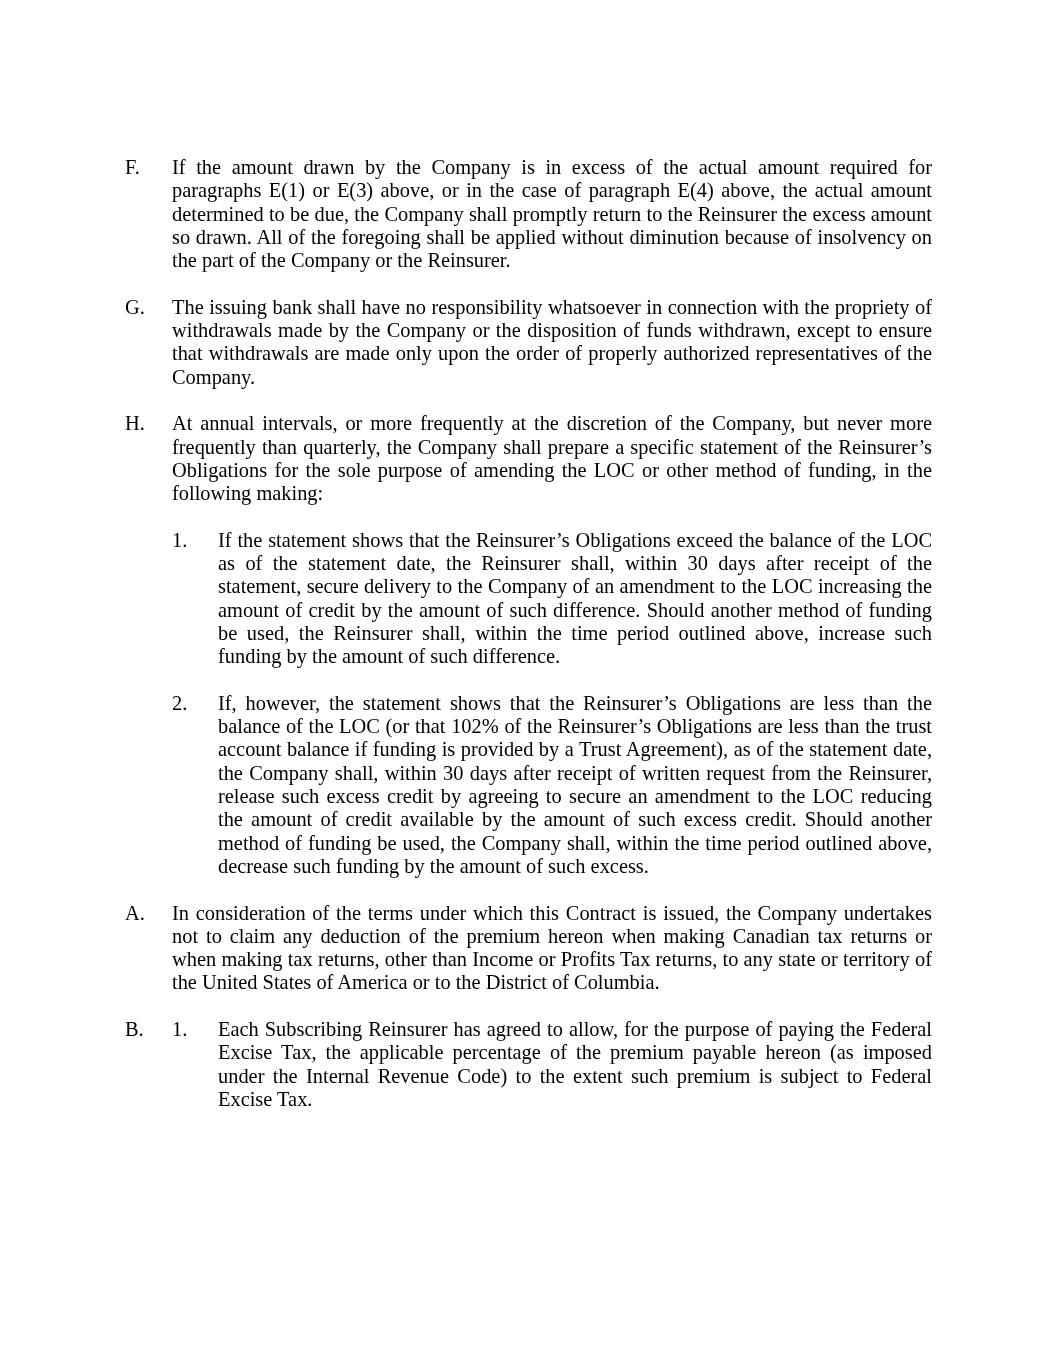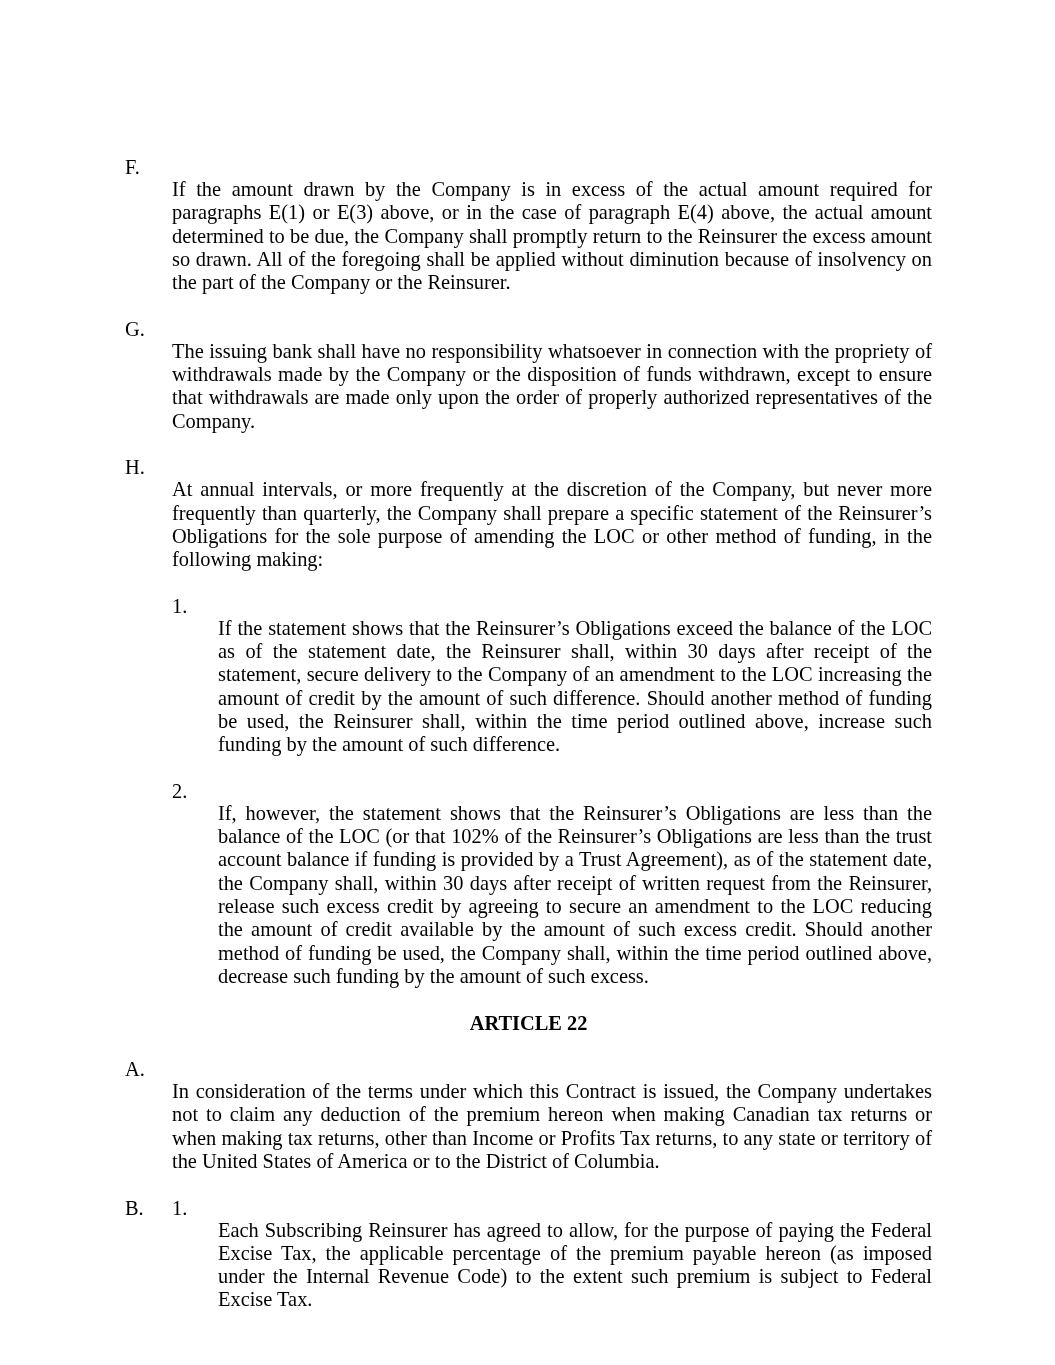--- a/index.html
+++ b/index.html
@@ -24,21 +24,20 @@
   }
   .para .label {
     flex: 0 0 47px;
   }
   .para .sublabel {
     flex: 0 0 46px;
   }
   .para .body {
     flex: 1 1 auto;
     text-align: justify;
-    margin-top: 22px;
   }
   .indent1 {
     margin-left: 47px;
   }
   .indent1 .label {
     flex: 0 0 46px;
   }
   .heading-center {
     text-align: center;
     font-weight: bold;
@@ -73,21 +72,20 @@
   <div class="para indent1">
     <span class="label">1.</span>
     <span class="body">If the statement shows that the Reinsurer’s Obligations exceed the balance of the LOC as of the statement date, the Reinsurer shall, within 30 days after receipt of the statement, secure delivery to the Company of an amendment to the LOC increasing the amount of credit by the amount of such difference.  Should another method of funding be used, the Reinsurer shall, within the time period outlined above, increase such funding by the amount of such difference.</span>
   </div>
 
   <div class="para indent1">
     <span class="label">2.</span>
     <span class="body">If, however, the statement shows that the Reinsurer’s Obligations are less than the balance of the LOC (or that 102% of the Reinsurer’s Obligations are less than the trust account balance if funding is provided by a Trust Agreement), as of the statement date, the Company shall, within 30 days after receipt of written request from the Reinsurer, release such excess credit by agreeing to secure an amendment to the LOC reducing the amount of credit available by the amount of such excess credit.  Should another method of funding be used, the Company shall, within the time period outlined above, decrease such funding by the amount of such excess.</span>
   </div>
 
-  <div class="heading-center">ARTICLE 22</div>
 
 
   <div class="para">
     <span class="label">A.</span>
     <span class="body">In consideration of the terms under which this Contract is issued, the Company undertakes not to claim any deduction of the premium hereon when making Canadian tax returns or when making tax returns, other than Income or Profits Tax returns, to any state or territory of the United States of America or to the District of Columbia.</span>
   </div>
 
   <div class="para">
     <span class="label">B.</span>
     <span class="sublabel">1.</span>

